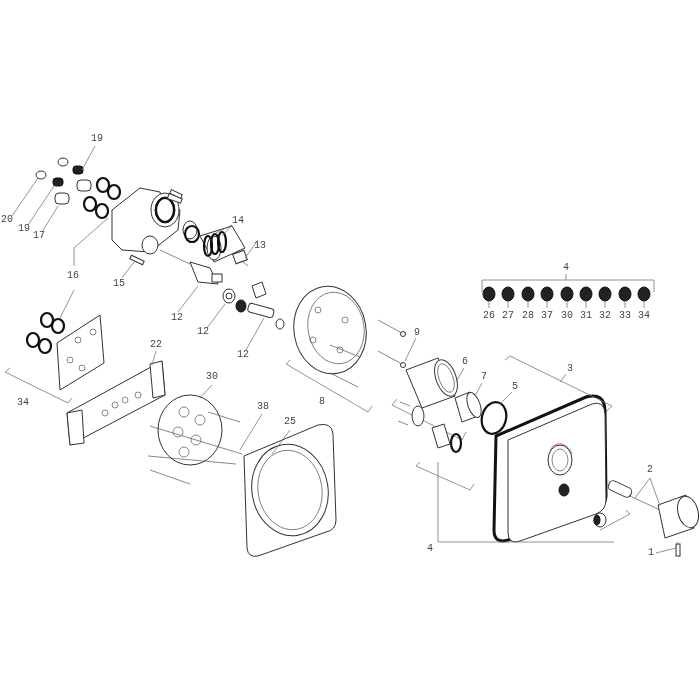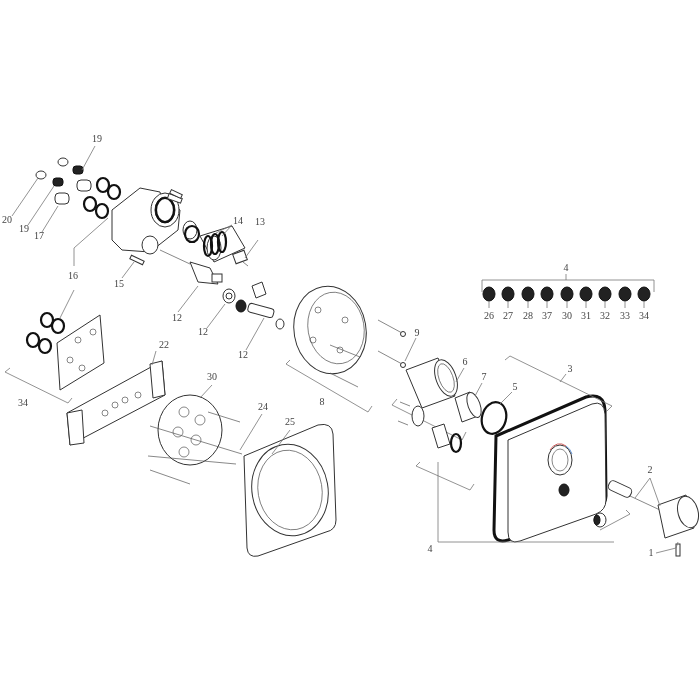--- a/index.html
+++ b/index.html
@@ -1,18 +1,18 @@
 <!DOCTYPE html>
 <html><head>
 <meta charset="utf-8">
 <style>
   html, body { margin: 0; padding: 0; background: #ffffff; }
   body { width: 700px; height: 700px; position: relative; overflow: hidden; font-family: "DejaVu Sans", sans-serif; }
   #diagram { position: absolute; left: 0; top: 0; width: 700px; height: 700px; }
-  .lbl { position: absolute; font-size: 10px; color: #444; line-height: 12px; transform: translate(-50%, -50%); white-space: nowrap; font-family: Liberation Serif, serif; }
+  .lbl { position: absolute; font-size: 10px; color: #444; line-height: 12px; transform: translate(-50%, -50%); white-space: nowrap; font-family: Liberation Mono, monospace; }
   svg .ln { stroke: #777; stroke-width: 0.8; fill: none; }
   svg .p { stroke: #333; stroke-width: 1; fill: #fff; }
   svg .pd { stroke: #111; stroke-width: 1; fill: #222; }
   svg .ring { stroke: #111; stroke-width: 2.2; fill: none; }
   svg .thin { stroke: #555; stroke-width: 0.7; fill: none; }
 </style>
 </head>
 <body>
 
 <div id="diagram">
@@ -251,32 +251,32 @@
   <span class="lbl" style="left:566px;top:268px">4</span>
   <span class="lbl" style="left:430px;top:549px">4</span>
   <span class="lbl" style="left:515px;top:387px">5</span>
   <span class="lbl" style="left:465px;top:362px">6</span>
   <span class="lbl" style="left:484px;top:377px">7</span>
   <span class="lbl" style="left:322px;top:402px">8</span>
   <span class="lbl" style="left:417px;top:333px">9</span>
   <span class="lbl" style="left:243px;top:355px">12</span>
   <span class="lbl" style="left:203px;top:332px">12</span>
   <span class="lbl" style="left:177px;top:318px">12</span>
-  <span class="lbl" style="left:260px;top:222px">13</span>
+  <span class="lbl" style="left:260px;top:246px">13</span>
   <span class="lbl" style="left:238px;top:221px">14</span>
   <span class="lbl" style="left:119px;top:284px">15</span>
   <span class="lbl" style="left:73px;top:276px">16</span>
   <span class="lbl" style="left:39px;top:236px">17</span>
   <span class="lbl" style="left:24px;top:229px">19</span>
   <span class="lbl" style="left:97px;top:139px">19</span>
   <span class="lbl" style="left:7px;top:220px">20</span>
   <span class="lbl" style="left:23px;top:403px">34</span>
-  <span class="lbl" style="left:164px;top:345px">22</span>
+  <span class="lbl" style="left:156px;top:345px">22</span>
   <span class="lbl" style="left:212px;top:377px">30</span>
-  <span class="lbl" style="left:263px;top:407px">24</span>
+  <span class="lbl" style="left:263px;top:407px">38</span>
   <span class="lbl" style="left:290px;top:422px">25</span>
   <span class="lbl" style="left:489px;top:316px">26</span>
   <span class="lbl" style="left:508px;top:316px">27</span>
   <span class="lbl" style="left:528px;top:316px">28</span>
   <span class="lbl" style="left:547px;top:316px">37</span>
   <span class="lbl" style="left:567px;top:316px">30</span>
   <span class="lbl" style="left:586px;top:316px">31</span>
   <span class="lbl" style="left:605px;top:316px">32</span>
   <span class="lbl" style="left:625px;top:316px">33</span>
   <span class="lbl" style="left:644px;top:316px">34</span>

